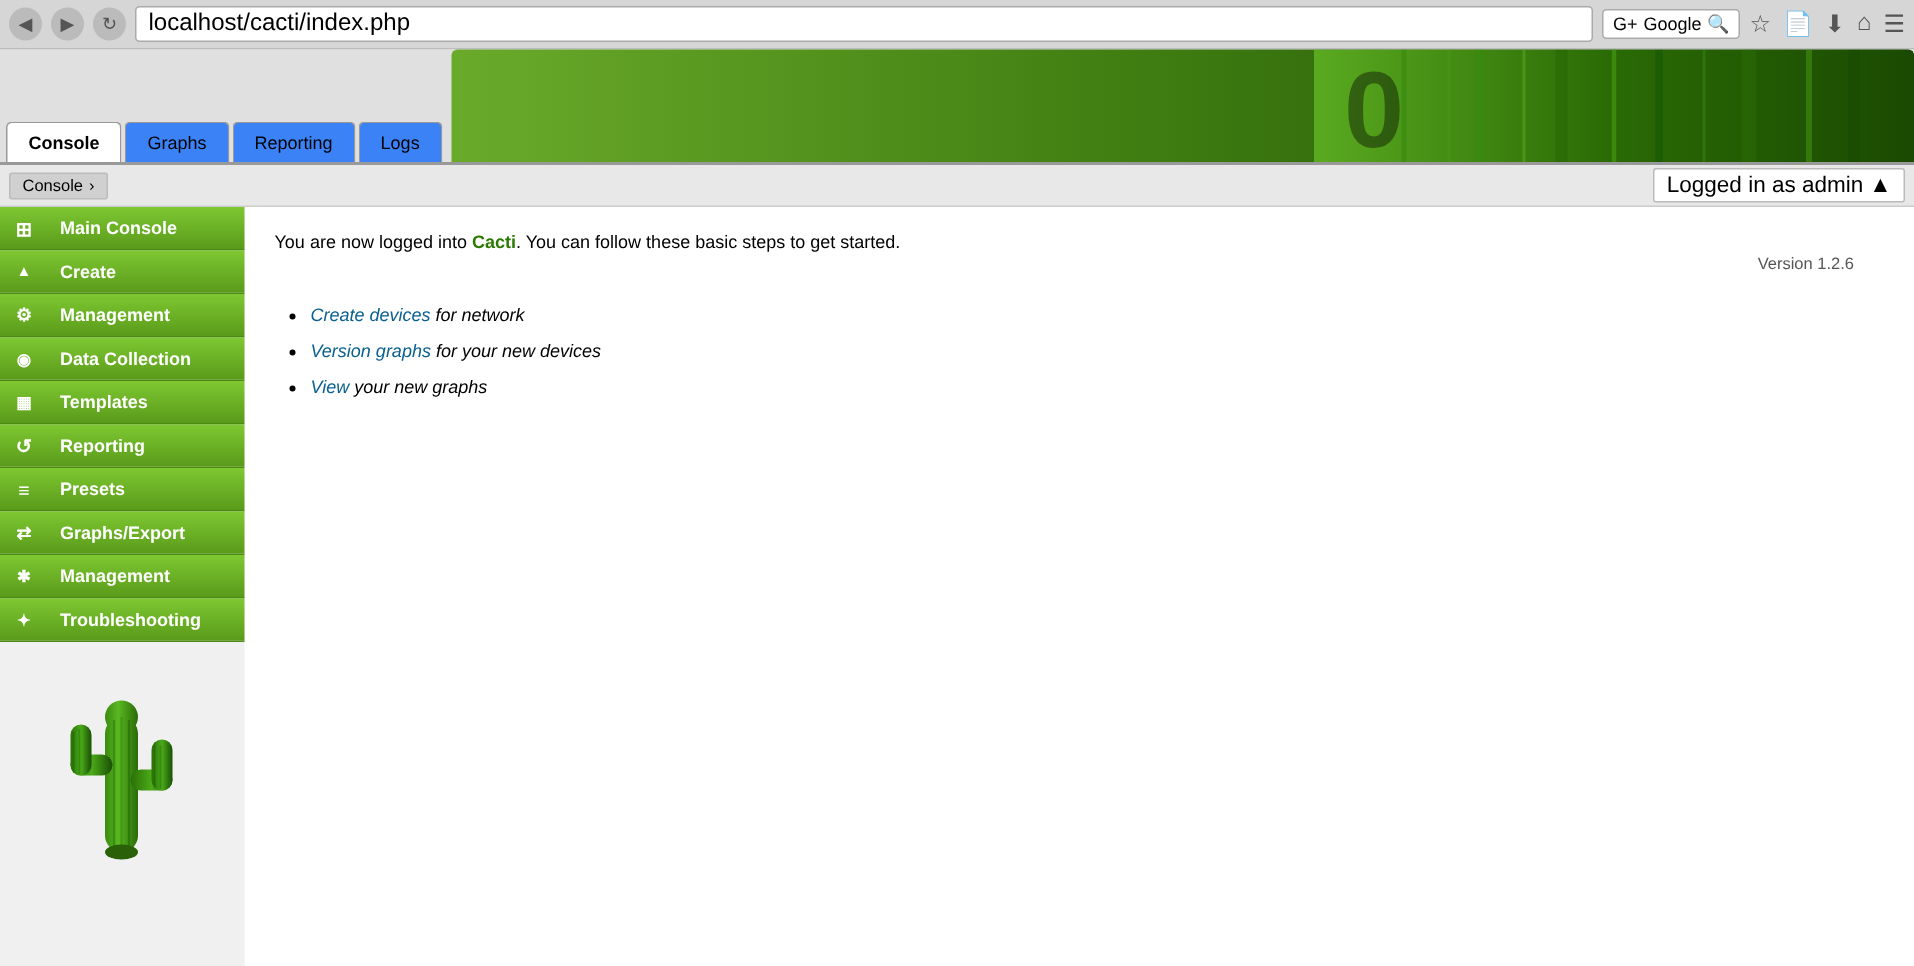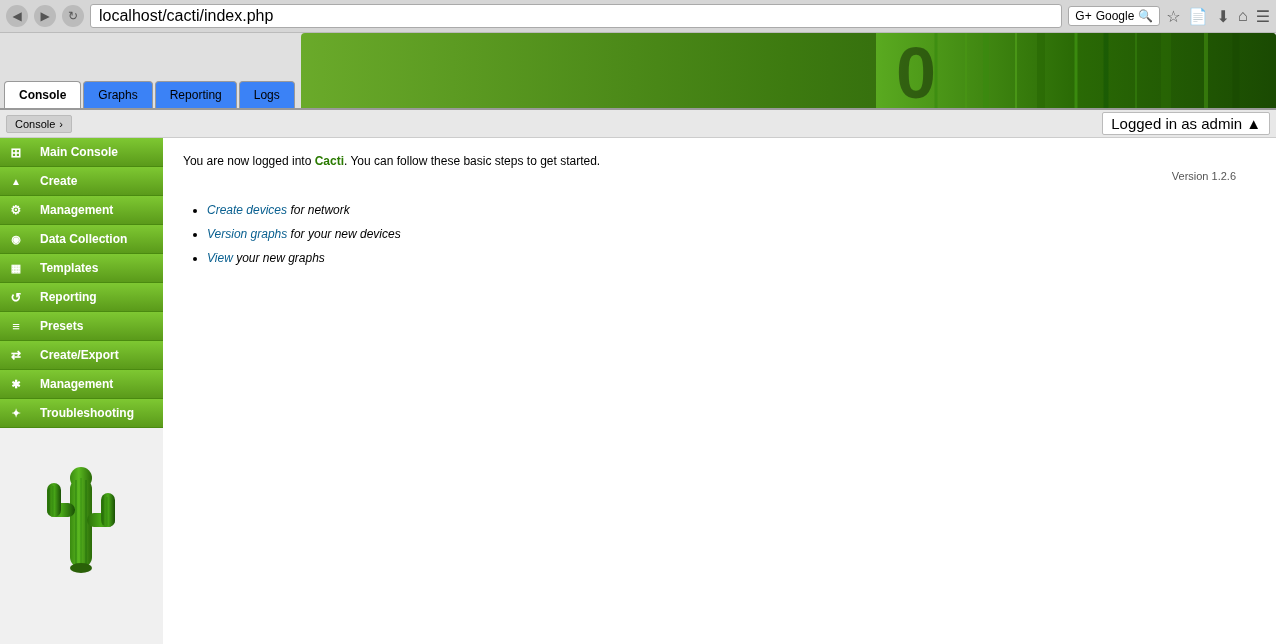--- a/index.html
+++ b/index.html
@@ -298,21 +298,21 @@
     <div class="sidebar-item">
       <span class="sidebar-icon icon-auto"></span>
       <span>Reporting</span>
     </div>
     <div class="sidebar-item">
       <span class="sidebar-icon icon-preset"></span>
       <span>Presets</span>
     </div>
     <div class="sidebar-item">
       <span class="sidebar-icon icon-import"></span>
-      <span>Create/Export</span>
+      <span>Graphs/Export</span>
     </div>
     <div class="sidebar-item">
       <span class="sidebar-icon icon-util"></span>
       <span>Management</span>
     </div>
     <div class="sidebar-item">
       <span class="sidebar-icon icon-trouble"></span>
       <span>Troubleshooting</span>
     </div>
 

